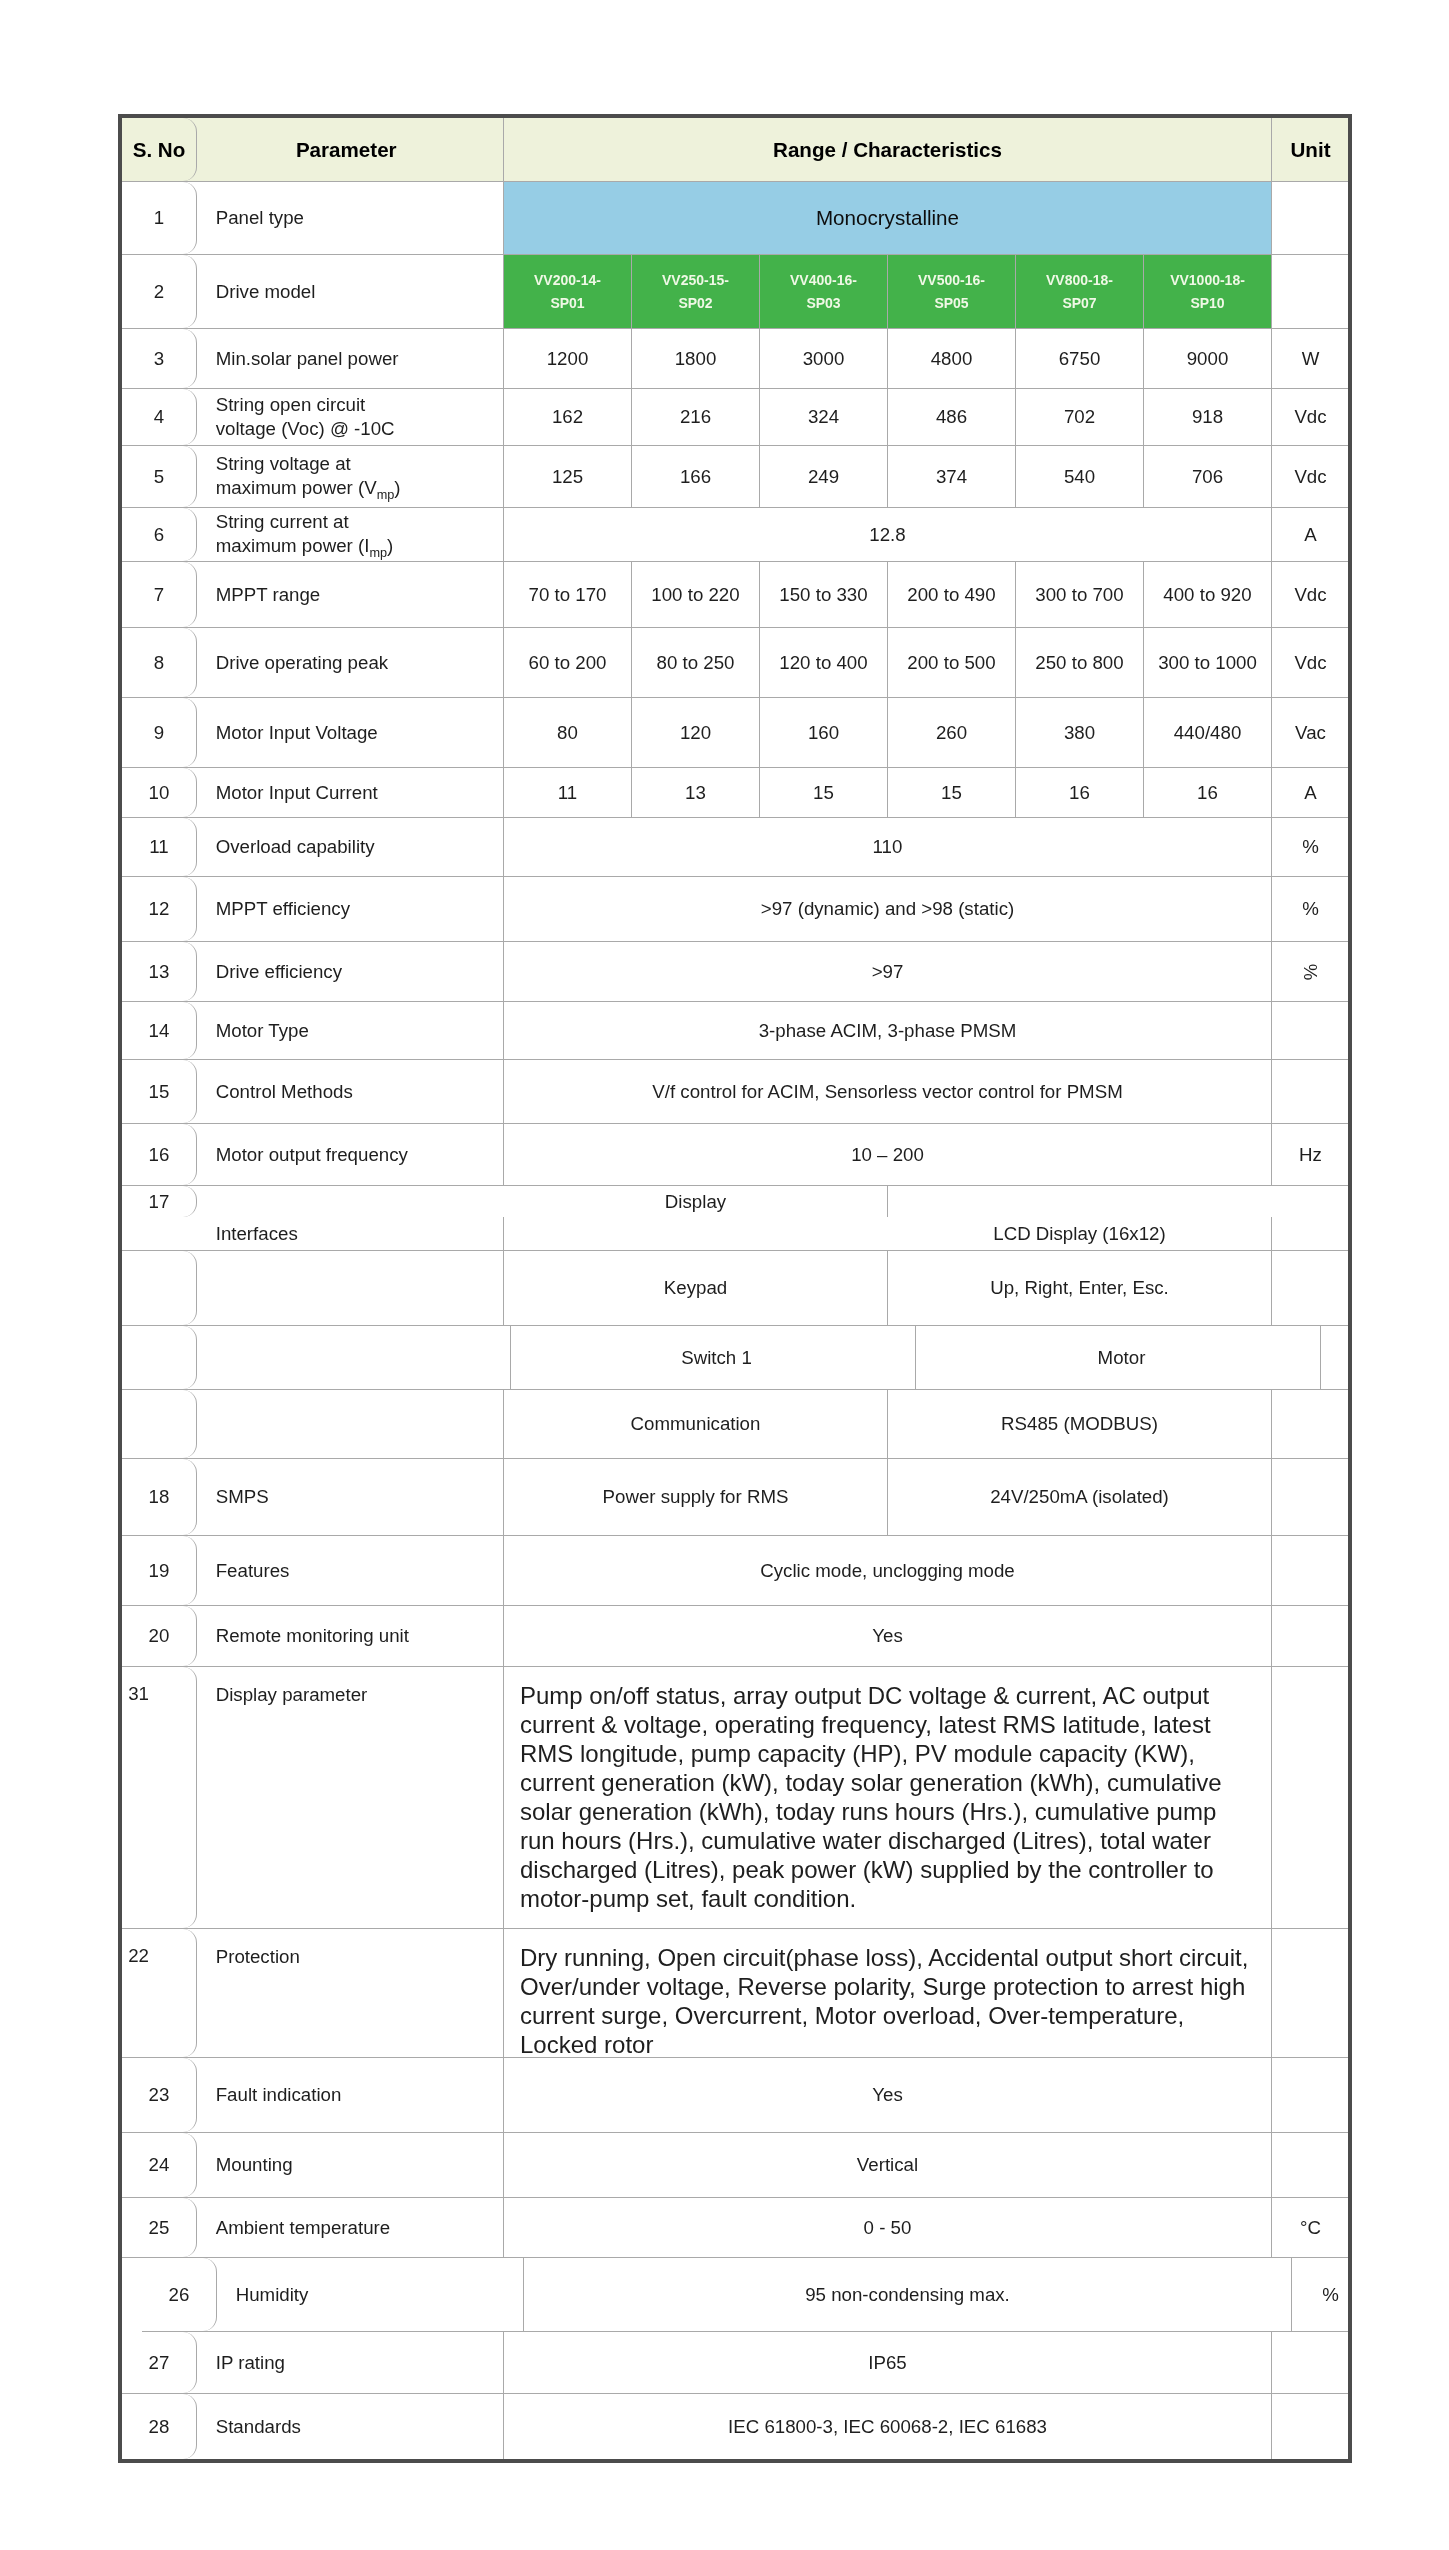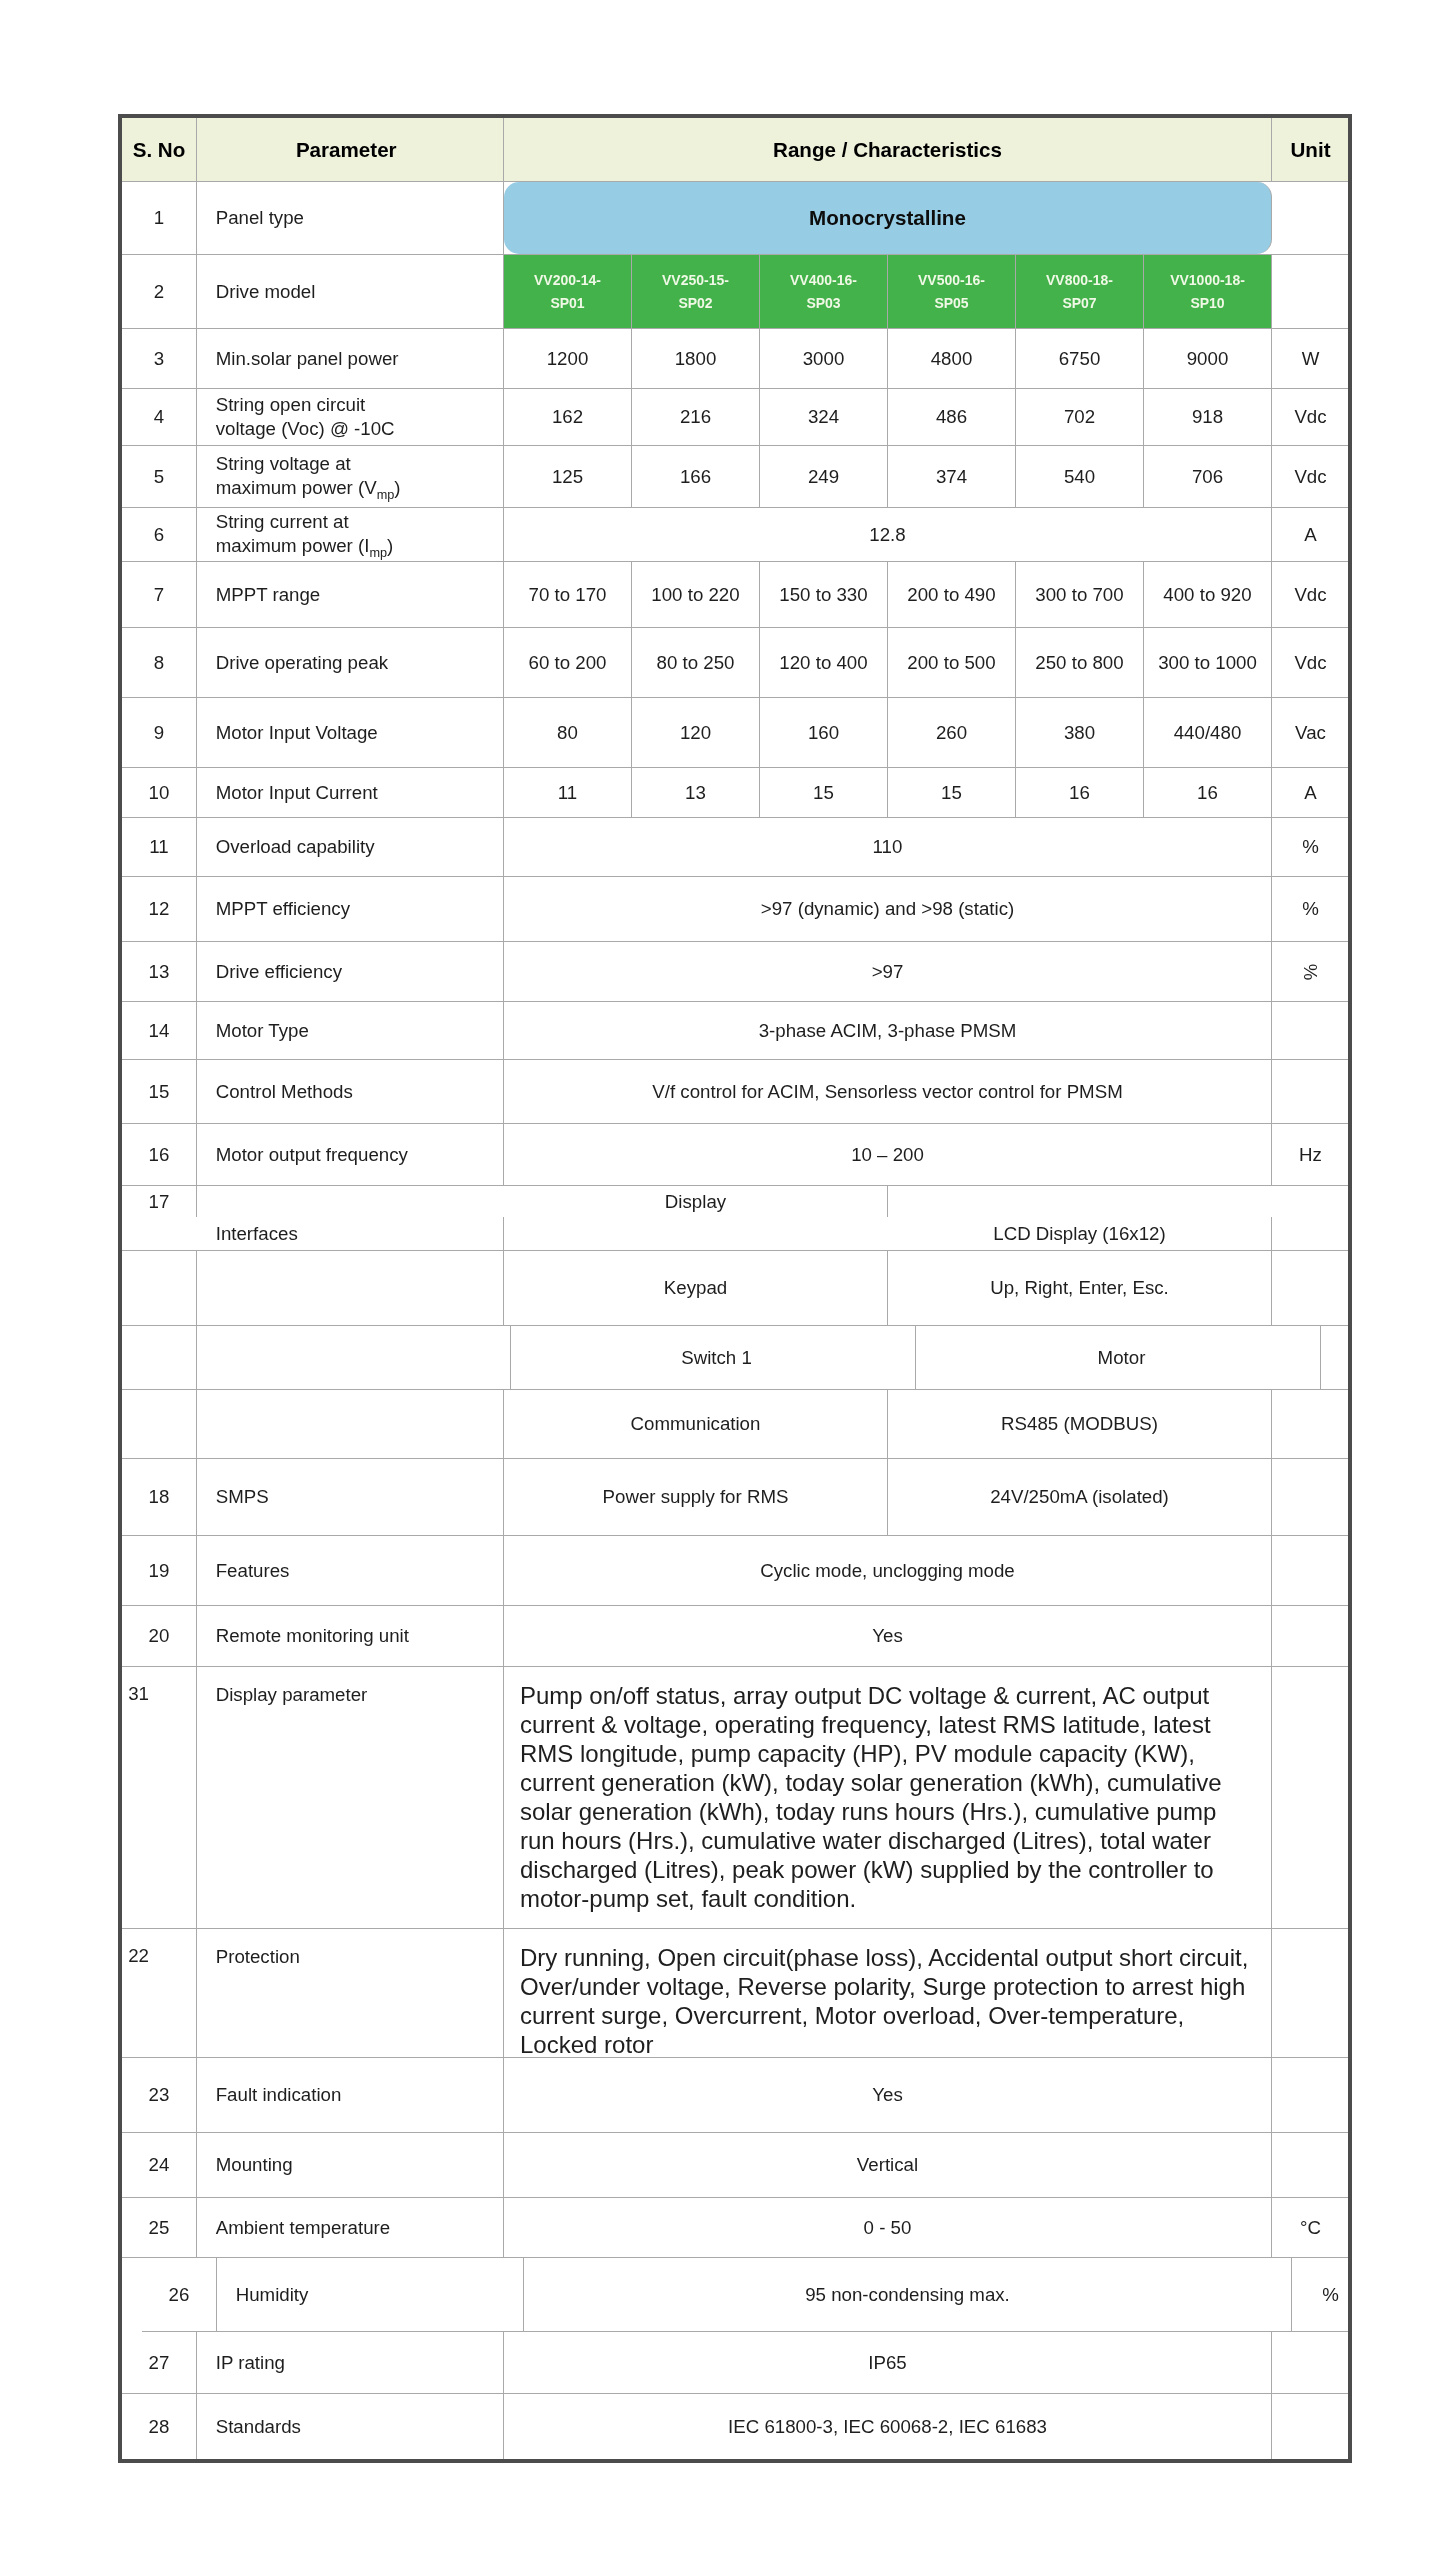--- a/index.html
+++ b/index.html
@@ -13,27 +13,27 @@
   .cell{display:flex;align-items:center;justify-content:center;text-align:center;
         border-right:1.2px solid var(--border-light,#a9a9a9);box-sizing:border-box;
         font-size:18.7px;padding:2.5px 6.2px;overflow:hidden;}
   .trow .cell:last-child{border-right:none;}
   .header-row{background:var(--header-bg,#eef2db);font-weight:bold;}
   .header-row .cell{font-size:20.6px;color:#000;}
   .header-row .param-cell{align-items:center;padding-left:0;}
   .param-cell{flex-direction:column;align-items:flex-start;justify-content:center;
         text-align:left;padding-left:18.7px;padding-right:7.5px;}
   .pline{line-height:24px;}
-  .sno-cell{grid-column:1;}
+  .sno-cell{grid-column:1;border-radius:14px;}
   .param-cell{grid-column:2;}
   .range-cell{grid-column:3 / span 6;}
   .half-left{grid-column:3 / span 3;}
   .half-right{grid-column:6 / span 3;}
   .unit-cell{grid-column:9;}
-  .panel-cell{background:var(--panel-blue,#96cde5);font-weight:bold;font-size:20.6px;color:#0d0d0d;border-radius:15px;}
+  .panel-cell{background:var(--panel-blue,#96cde5);font-weight:normal;font-size:20.6px;color:#0d0d0d;}
   .model-cell{background:var(--model-green,#43b24a);color:var(--model-text,#f0f8e6);
         font-weight:bold;font-size:14px;flex-direction:column;line-height:23px;}
   .text-cell{flex-direction:column;align-items:stretch;justify-content:flex-start;
         text-align:left;padding:13.7px 16px;}
   .tpara{font-size:24px;line-height:29px;}
   .tpara.centered{text-align:center;margin-top:1.2px;}
   .vtop .sno-cell,.vtop .param-cell{align-items:flex-start;justify-content:flex-start;padding-top:16px;}
   .vtop .sno-cell{align-items:flex-start;}
   sub{font-size:68%;line-height:1;}
   .rot{display:inline-block;transform:rotate(90deg);}

